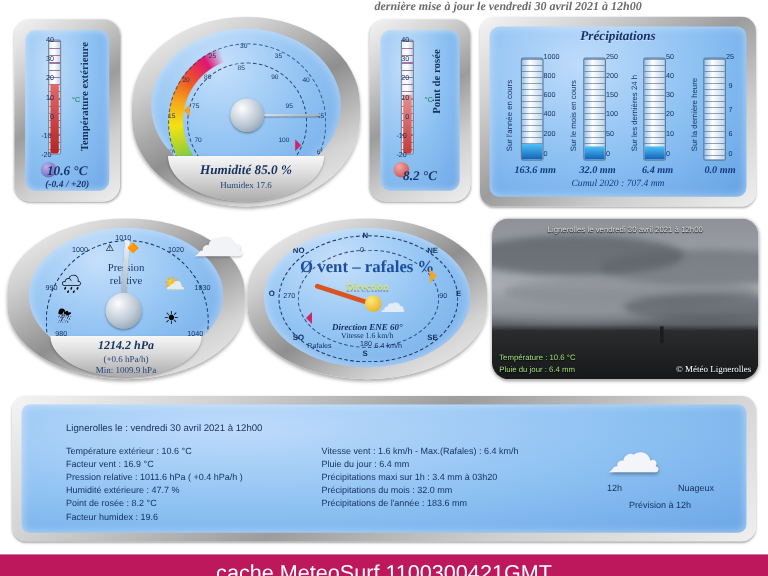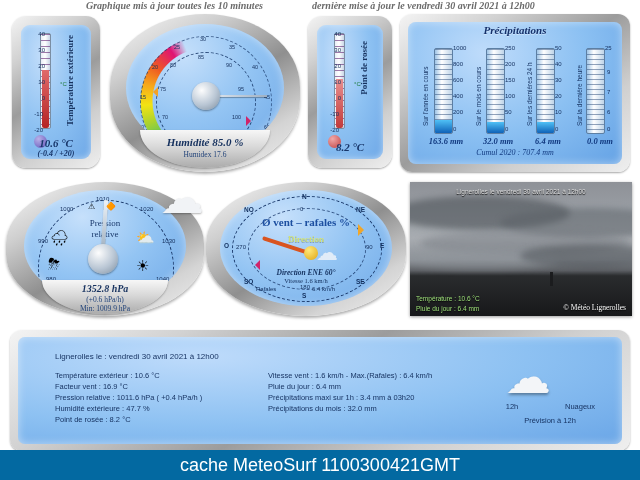--- a/index.html
+++ b/index.html
@@ -77,24 +77,24 @@
   .pcum{position:absolute;left:0;right:0;text-align:center;font-family:"Liberation Serif",serif;font-style:italic;
        font-size:8px;color:#123a80;}
 
   
   .baro-label{position:absolute;left:0;right:0;text-align:center;font-family:"Liberation Serif",serif;
        font-size:9px;color:#1b3a6d;line-height:11px;}
   .wicon{position:absolute;font-size:15px;line-height:1;}
   .dialnum{position:absolute;font-size:6px;color:#16315e;font-family:"Liberation Sans",sans-serif;}
   .cmark{position:absolute;font-size:6.5px;font-weight:bold;color:#13305e;}
   .wtitle{position:absolute;left:0;right:0;text-align:center;font-family:"Liberation Serif",serif;font-weight:bold;
-       font-size:11px;}
-
-  
-  .cam{position:absolute;border-radius:0;overflow:hidden;box-shadow:0 1px 3px rgba(0,0,0,.4);}
+       font-size:14px;}
+
+  
+  .cam{position:absolute;border-radius:14px;overflow:hidden;box-shadow:0 1px 3px rgba(0,0,0,.4);}
   .camimg{position:absolute;left:0;top:0;right:0;bottom:0;
        background:
          linear-gradient(180deg,#8e9197 0%,#9ba0a6 24%,#a8acb1 42%,#8b9096 58%,#5e6166 66%,#2a2c2e 70%,#17181a 100%);}
   .cloudband{position:absolute;left:0;right:0;border-radius:50%;filter:blur(3px);}
   .camtxt{position:absolute;font-size:6.5px;color:#e8e8e8;white-space:nowrap;text-shadow:0 1px 1px #000;}
   .camtxt.gr{color:#9fe27a;}
   .camtitle{position:absolute;left:0;right:0;text-align:center;font-size:6.5px;color:#dcdcdc;text-shadow:0 1px 1px #000;}
   .camwm{position:absolute;right:6px;bottom:4px;font-family:"Liberation Serif",serif;font-size:7.5px;color:#ffffff;
        text-shadow:0 1px 1px #000;}
 
@@ -102,31 +102,30 @@
   .summary{position:absolute;}
   .summary .sface{position:absolute;left:8px;top:7px;right:8px;bottom:7px;border-radius:7px;
        background:radial-gradient(ellipse at 30% 18%,#bedbfb 0%,#8dc1f2 55%,#6aa6e7 100%);
        box-shadow:inset 0 0 8px rgba(255,255,255,.5);}
   .sdate{position:absolute;font-size:8px;color:#14305f;font-family:"Liberation Sans",sans-serif;}
   .scol{position:absolute;font-size:7.5px;color:#14305f;line-height:11px;font-family:"Liberation Sans",sans-serif;
         white-space:nowrap;}
   .fcast{position:absolute;text-align:center;font-size:7.5px;color:#14305f;}
 
   
-  .statusbar{position:absolute;left:0;bottom:0;width:640px;height:30px;background:#0369a1;}
+  .statusbar{position:absolute;left:0;bottom:0;width:640px;height:18px;background:#be185d;}
   .statusbar span{display:block;text-align:center;line-height:30px;color:#fff;font-size:18px;}
 
   .cloudfig{position:absolute;}
 </style>
 </head>
 <body>
 
 <div id="stage">
 
-  <div class="hdr hdr-left">Graphique mis à jour toutes les 10 minutes</div>
   <div class="hdr hdr-right">dernière mise à jour le vendredi 30 avril 2021 à 12h00</div>
 
   <div class="bezel thermo" style="left:12px;top:16px;width:88px;height:152px;">
     <div class="face">
       <div class="tube">
         <div class="ticks"></div>
         <div class="merc" style="height:62%;background:linear-gradient(180deg,#e06a6a,#b52424);"></div>
       </div>
       <div class="bulb" style="top:110px;background:radial-gradient(circle at 35% 30%,#b9b0e8,#5f53b8);"></div>
       <div class="tscale" style="left:8px;top:6px;">40</div>
@@ -287,21 +286,21 @@
       <div class="wicon" style="left:112px;top:68px;">☀</div>
 
       <div style="position:absolute;left:76px;top:10px;width:4px;height:60px;
                   background:linear-gradient(180deg,#eef3f8,#8fa2b4);transform:rotate(4deg);transform-origin:50% 100%;
                   box-shadow:0 1px 1px rgba(0,0,0,.3);"></div>
       <div class="hub" style="left:64px;top:54px;width:30px;height:30px;"></div>
       <div style="position:absolute;left:64px;top:12px;font-size:8px;">⚠</div>
       <div style="position:absolute;left:82px;top:12px;font-size:8px;">🔶</div>
     </div>
     <div class="gauge-plate" style="left:36px;top:98px;width:126px;height:34px;">
-      <div class="plate-t1" style="top:3px;font-size:10px;">1352.8 hPa</div>
+      <div class="plate-t1" style="top:3px;font-size:10px;">1214.2 hPa</div>
       <div class="plate-t2" style="top:15px;">(+0.6 hPa/h)</div>
       <div class="plate-t2" style="top:24px;">Min: 1009.9 hPa</div>
     </div>
   </div>
 
   <div class="cloudfig" style="left:160px;top:172px;font-size:44px;color:#f1f3f6;text-shadow:0 1px 2px rgba(0,0,0,.3);">☁</div>
 
   <div class="gauge-wrap" style="left:206px;top:182px;width:200px;height:134px;">
     <div class="gauge-body"></div>
     <div class="gauge-face" style="left:14px;top:8px;width:172px;height:116px;border-radius:50%;">
@@ -362,27 +361,29 @@
   <div class="bezel summary" style="left:10px;top:330px;width:620px;height:121px;">
     <div class="sface"></div>
     <div class="sdate" style="left:45px;top:22px;">Lignerolles le : vendredi 30 avril 2021 à 12h00</div>
 
     <div class="scol" style="left:45px;top:40px;">
       <div>Température extérieur : 10.6 °C</div>
       <div>Facteur vent : 16.9 °C</div>
       <div>Pression relative : 1011.6 hPa ( +0.4 hPa/h )</div>
       <div>Humidité extérieure : 47.7 %</div>
       <div>Point de rosée : 8.2 °C</div>
+      <div>Facteur humidex : 19.6</div>
     </div>
 
     <div class="scol" style="left:258px;top:40px;">
       <div>Vitesse vent : 1.6 km/h - Max.(Rafales) : 6.4 km/h</div>
       <div>Pluie du jour : 6.4 mm</div>
       <div>Précipitations maxi sur 1h : 3.4 mm à 03h20</div>
       <div>Précipitations du mois : 32.0 mm</div>
+      <div>Précipitations de l'année : 183.6 mm</div>
     </div>
 
     <div style="position:absolute;left:495px;top:24px;font-size:46px;color:#f3f5f8;line-height:1;
                 text-shadow:0 2px 3px rgba(0,0,0,.35);">☁</div>
     <div class="fcast" style="left:482px;top:72px;width:40px;">12h</div>
     <div class="fcast" style="left:540px;top:72px;width:60px;">Nuageux</div>
     <div class="fcast" style="left:470px;top:86px;width:140px;">Prévision à 12h</div>
   </div>
 
   <div class="statusbar">

